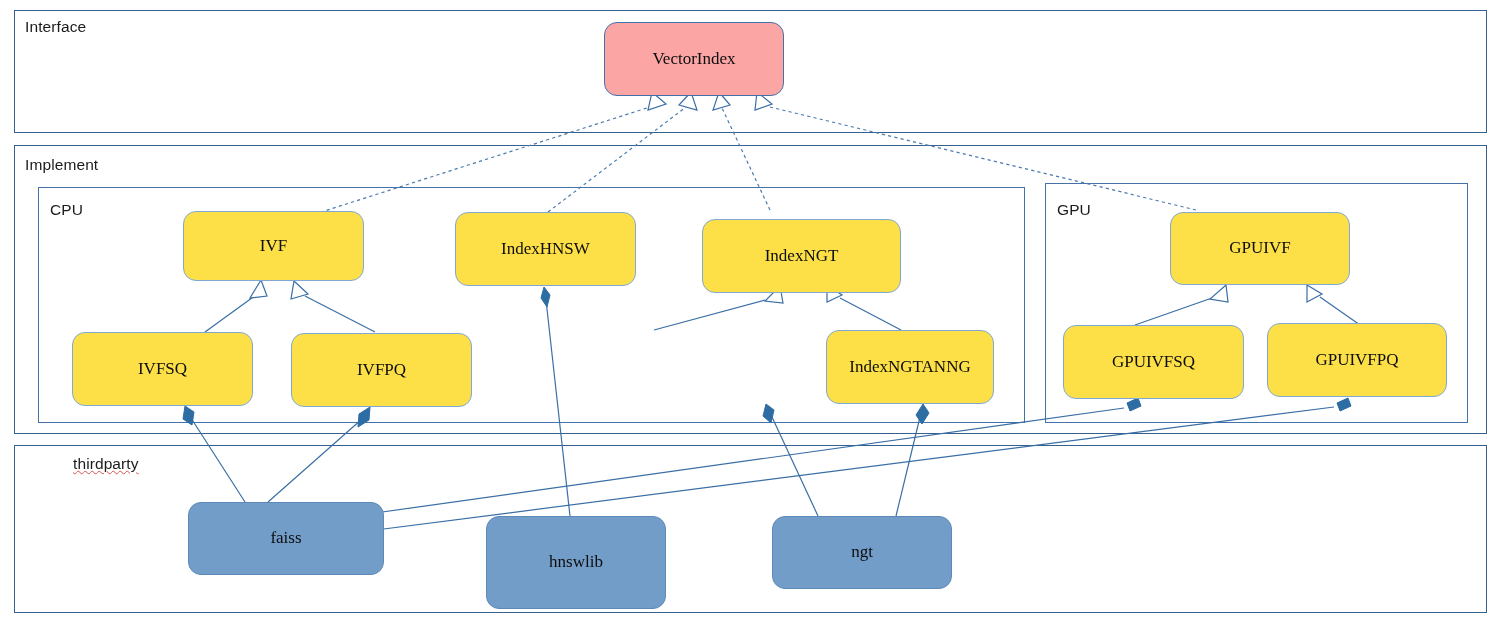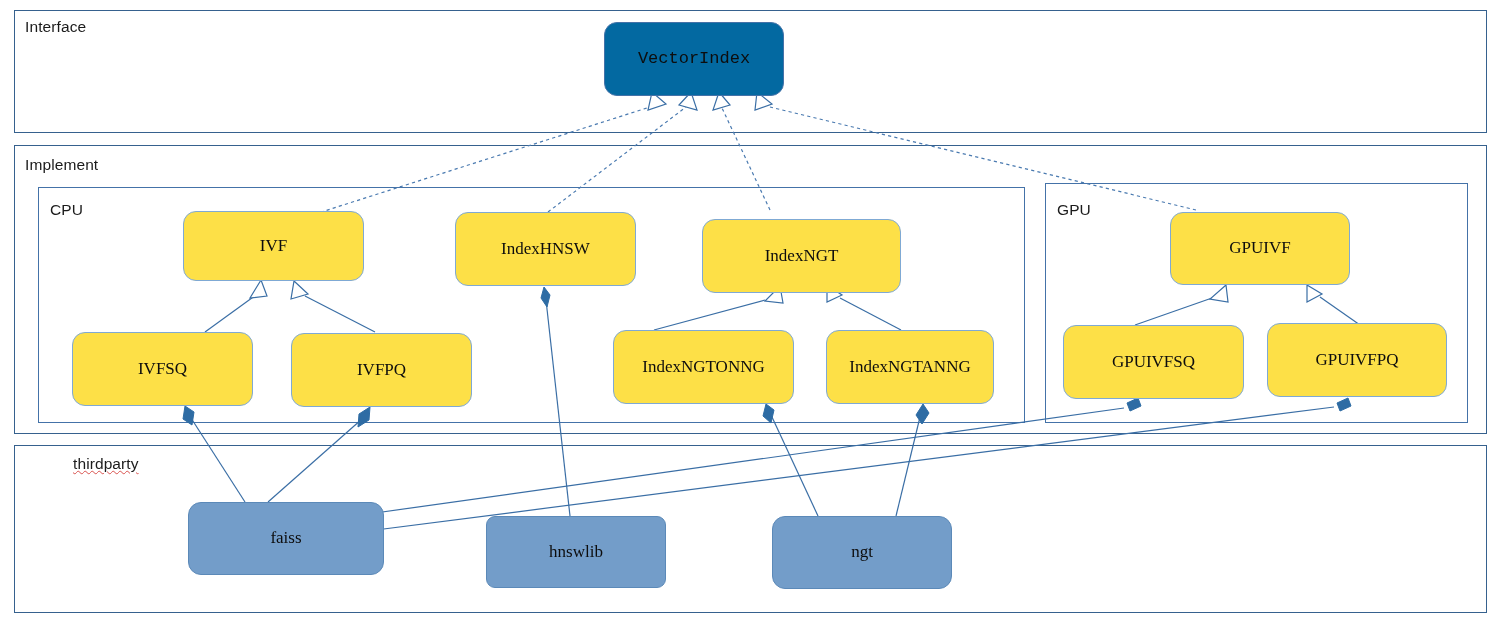--- a/index.html
+++ b/index.html
@@ -52,23 +52,22 @@
     align-items: center;
     justify-content: center;
     font-family: "Liberation Serif", serif;
     font-size: 17px;
     color: #0d0d0d;
     text-align: center;
     line-height: 1.1;
     white-space: nowrap;
   }
   .node.iface {
-    background: #0369a1;
+    background: #fca5a5;
     border: 1.3px solid #4472a8;
-    font-family: Liberation Mono, monospace;
   }
   .node.impl {
     background: #fde047;
     border: 1.3px solid #7fa9d4;
   }
   .node.third {
     background: #739dc9;
     border: 1.3px solid #5b89b8;
   }
   
@@ -215,29 +214,28 @@
   <div class="node impl" style="left:183px; top:211px; width:181px; height:70px;">IVF</div>
 
   <div class="node impl" style="left:455px; top:212px; width:181px; height:74px;">IndexHNSW</div>
 
   <div class="node impl" style="left:702px; top:219px; width:199px; height:74px;">IndexNGT</div>
 
   <div class="node impl" style="left:72px; top:332px; width:181px; height:74px;">IVFSQ</div>
 
   <div class="node impl" style="left:291px; top:333px; width:181px; height:74px;">IVFPQ</div>
 
-  <div class="node impl" style="left:613px; top:330px; width:181px; height:74px;">IndexNGTONNG</div>
 
   <div class="node impl" style="left:826px; top:330px; width:168px; height:74px;">IndexNGTANNG</div>
 
   <div class="node impl" style="left:1170px; top:212px; width:180px; height:73px;">GPUIVF</div>
 
   <div class="node impl" style="left:1063px; top:325px; width:181px; height:74px;">GPUIVFSQ</div>
 
   <div class="node impl" style="left:1267px; top:323px; width:180px; height:74px;">GPUIVFPQ</div>
 
   <div class="node third" style="left:188px; top:502px; width:196px; height:73px;">faiss</div>
 
-  <div class="node third" style="left:486px; top:516px; width:180px; height:72px;border-radius:9px;">hnswlib</div>
+  <div class="node third" style="left:486px; top:516px; width:180px; height:93px;">hnswlib</div>
 
   <div class="node third" style="left:772px; top:516px; width:180px; height:73px;">ngt</div>
 
 </div>
 
 </body></html>

